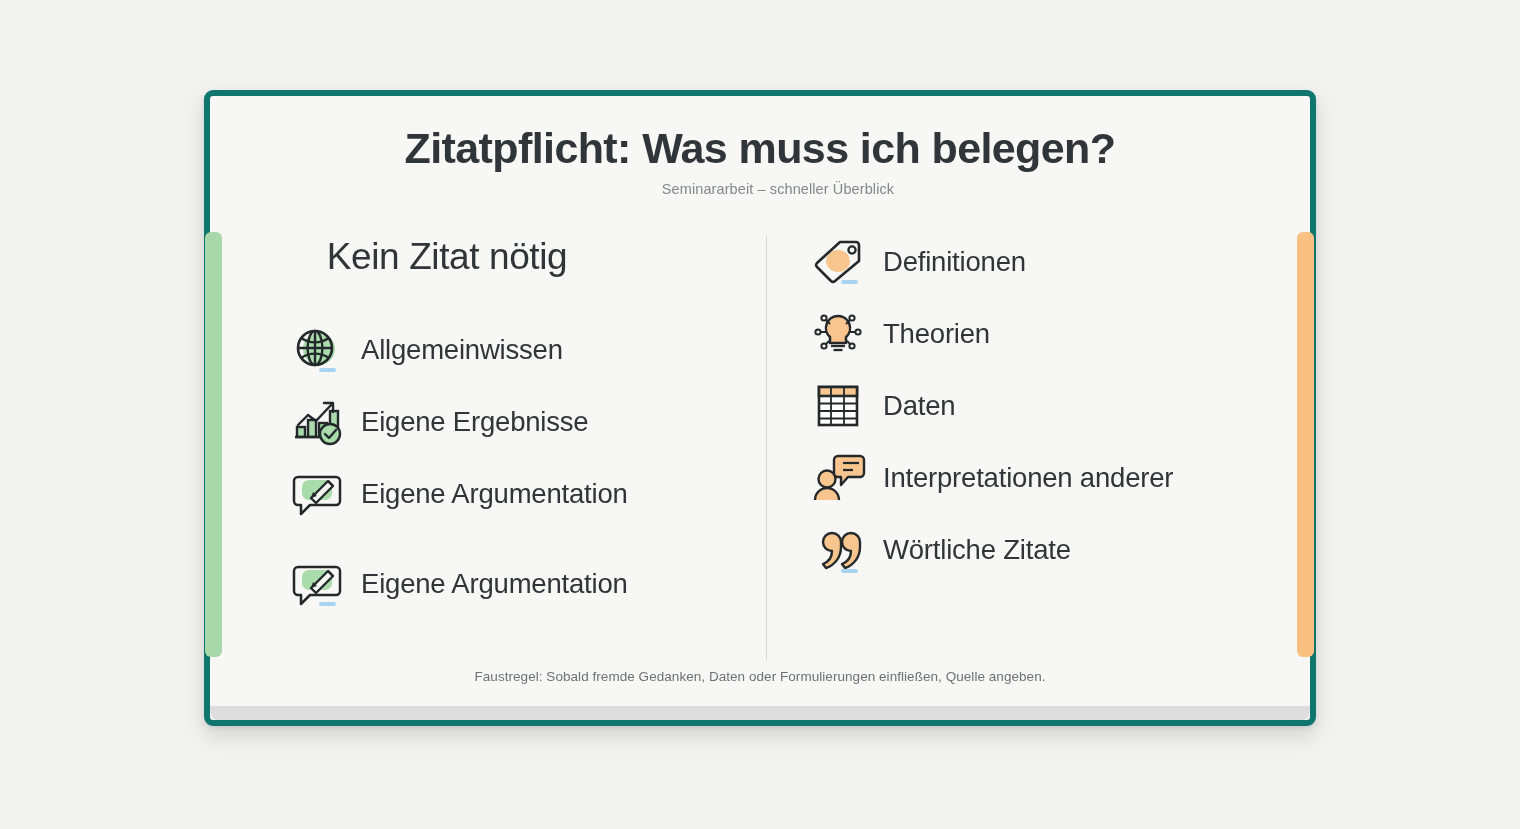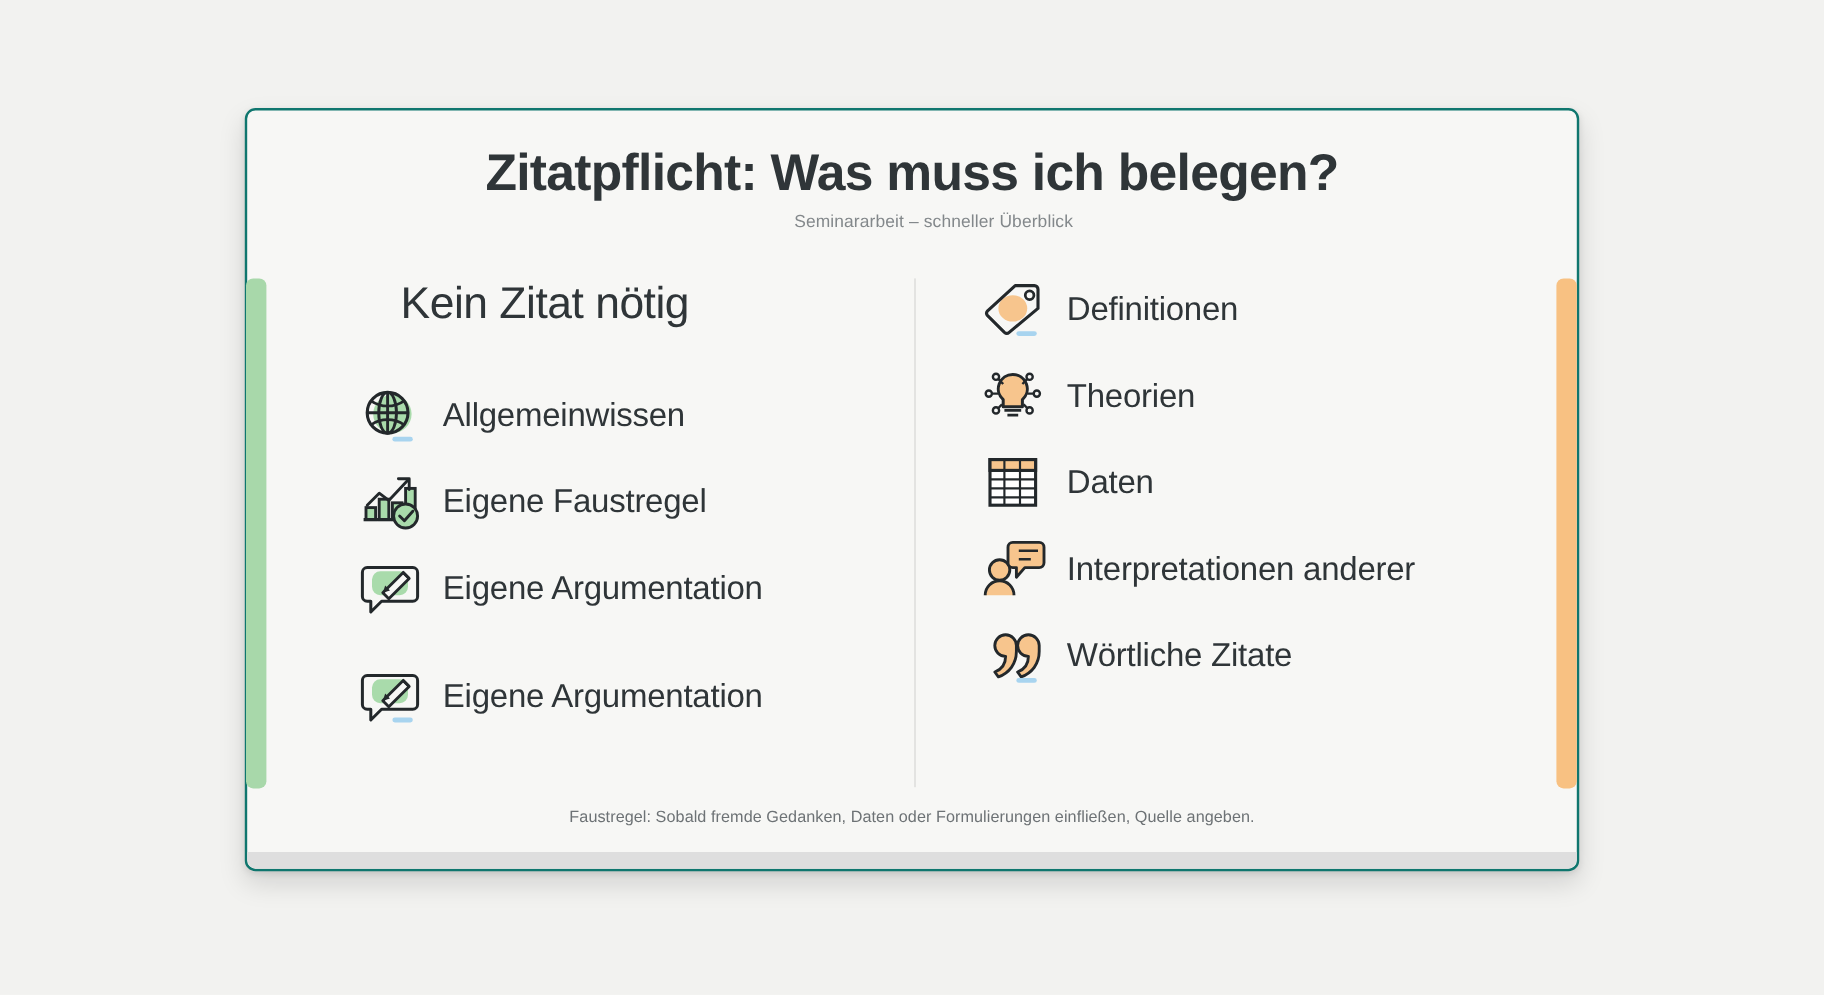--- a/index.html
+++ b/index.html
@@ -16,21 +16,21 @@
   }
 
   
   #slide-card {
     position: absolute;
     left: 204px;
     top: 90px;
     width: 1112px;
     height: 636px;
     background: #f7f7f5;
-    border: 2px solid #0f766e;
+    border: 6px solid #0f766e;
     border-radius: 9px;
     box-shadow: 0 10px 22px rgba(0,0,0,0.13), 0 2px 5px rgba(0,0,0,0.08);
     box-sizing: border-box;
   }
   #card-footer-bar {
     position: absolute;
     left: 0;
     right: 0;
     bottom: 0;
     height: 14px;
@@ -76,21 +76,21 @@
     font-size: 14.5px;
     color: #83888b;
     margin-top: 9px;
     letter-spacing: 0.1px;
     margin-left: 36px;
   }
 
   
   #columns {
     position: absolute;
-    left: 12px;
+    left: 0;
     right: 0;
     top: 140px;
     display: flex;
   }
   .column {
     flex: 1 1 0;
     position: relative;
   }
   .column-title {
     font-size: 37px;
@@ -199,21 +199,21 @@
               <rect x="20" y="24" width="8" height="17" fill="#a9dbab" stroke="#23282b" stroke-width="2.4"></rect>
               <rect x="31" y="27" width="8" height="14" fill="#a9dbab" stroke="#23282b" stroke-width="2.4"></rect>
               <rect x="42" y="15" width="8" height="26" fill="#a9dbab" stroke="#23282b" stroke-width="2.4"></rect>
               <line x1="7" y1="41" x2="52" y2="41" stroke="#23282b" stroke-width="2.6"></line>
               <polyline points="10,29 20,19 28,25 44,8" fill="none" stroke="#23282b" stroke-width="2.4" stroke-linejoin="round" stroke-linecap="round"></polyline>
               <polyline points="36,7 45,7 45,16" fill="none" stroke="#23282b" stroke-width="2.4" stroke-linejoin="round" stroke-linecap="round"></polyline>
               <circle cx="42" cy="38" r="10" fill="#a9dbab" stroke="#23282b" stroke-width="2.4"></circle>
               <polyline points="37,38 41,42 48,34" fill="none" stroke="#23282b" stroke-width="2.4" stroke-linecap="round" stroke-linejoin="round"></polyline>
             </svg>
           </span>
-          <span class="item-label">Eigene Faustregel</span>
+          <span class="item-label">Eigene Ergebnisse</span>
         </li>
 
         <li class="list-item">
           <span class="item-icon">
             <svg width="58" height="52" viewBox="0 0 58 52">
               <rect x="14" y="12" width="30" height="20" rx="7" fill="#a9dbab"></rect>
               <path d="M10 9 h38 a4 4 0 0 1 4 4 v20 a4 4 0 0 1 -4 4 h-26 l-9 9 v-9 h-3 a4 4 0 0 1 -4 -4 v-20 a4 4 0 0 1 4 -4 z" fill="none" stroke="#23282b" stroke-width="2.5" stroke-linejoin="round"></path>
               <path d="M23 30 l17 -17 l5 5 l-17 17 z" fill="#f7f7f5" stroke="#23282b" stroke-width="2.4" stroke-linejoin="round"></path>
               <path d="M23 30 l2 -6 l4 4 z" fill="#23282b"></path>
               <line x1="40" y1="13" x2="45" y2="18" stroke="#23282b" stroke-width="2.4"></line>

